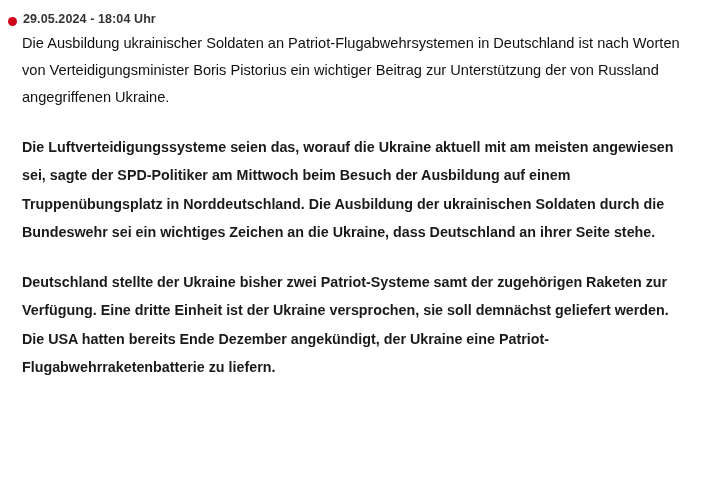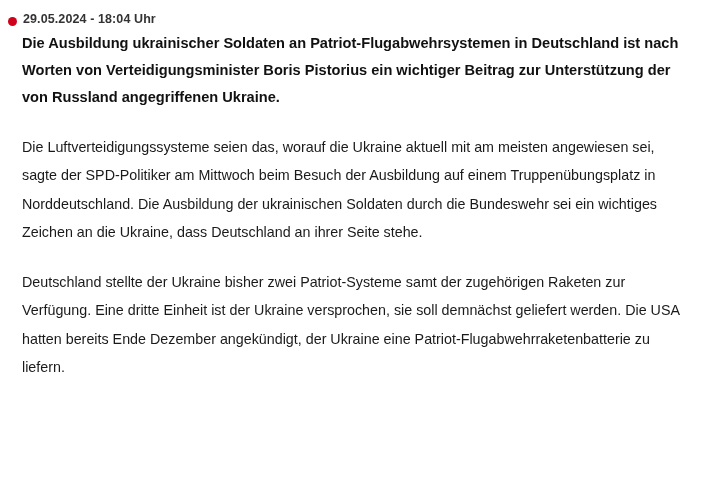--- a/index.html
+++ b/index.html
@@ -45,29 +45,29 @@
     font-size: 25.5px;
     line-height: 1.18;
     font-weight: bold;
     margin: 2px 0 14px 0;
     color: #000000;
     letter-spacing: -0.2px;
   }
   .lede {
     font-size: 14.6px;
     line-height: 1.85;
-    font-weight: bold;
+    font-weight: normal;
     color: #111111;
     margin: 0 0 22px 0;
     max-width: 668px;
   }
   .body-par {
     font-size: 14.3px;
     line-height: 1.98;
-    font-weight: normal;
+    font-weight: bold;
     color: #1a1a1a;
     margin: 0 0 22px 0;
     max-width: 672px;
   }
   .body-par:last-child {
     margin-bottom: 4px;
   }
 </style>
 </head>
 <body>

